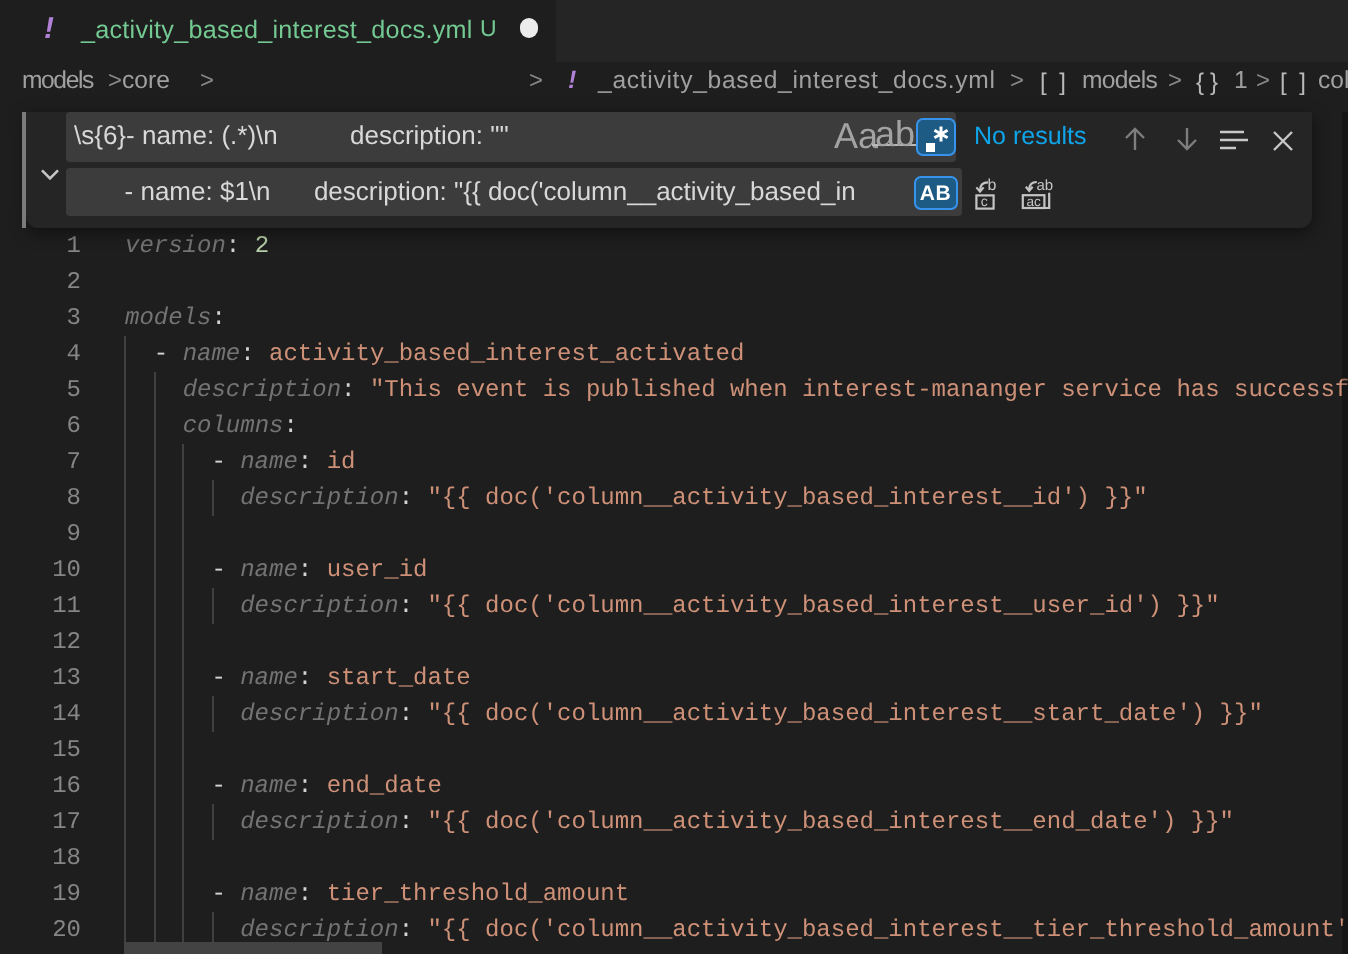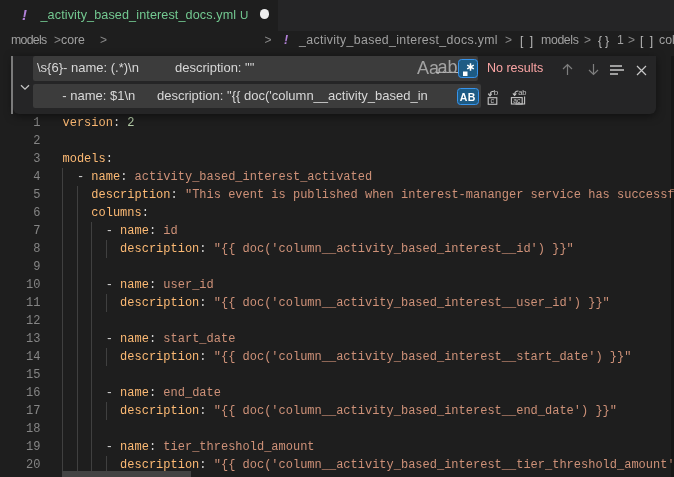--- a/index.html
+++ b/index.html
@@ -19,38 +19,38 @@
   
   #crumbs { left:0; top:31px; width:674px; height:24px; background:#1e1e1e; }
   #crumbs span { position:absolute; top:1.5px; font-size:12.3px; color:#a0a0a0; white-space:pre; }
   #crumbs .sep { color:#8a8a8a; font-size:12px; top:2px; }
   #crumbs .bang { color:#b180d7; font-weight:bold; font-style:italic; font-size:12.5px; top:2px; }
   #crumbs .sym { color:#b9b9b9; font-size:12px; top:2.5px; letter-spacing:1.5px; }
   
   .mono { font-family:"Liberation Mono", monospace; font-size:12px; line-height:18px; white-space:pre; }
   #lnums { left:0; top:114px; width:40.5px; text-align:right; color:#858585; }
   #code  { left:62.5px; top:114px; color:#d4d4d4; }
-  .k { color:#fdba74; }
+  .k { color:#737373;font-style:italic; }
   .s { color:#ce9178; }
   .n { color:#b5cea8; }
   .guide { position:absolute; width:1px; background:#404040; }
   #hscroll { left:62px; top:470.5px; width:129px; height:6.5px; background:#434343; }
   
   #fw { left:13px; top:55.5px; width:643px; height:58px; background:#252526;
         border-radius:0 0 6px 6px; box-shadow:0 2px 8px rgba(0,0,0,0.5); }
   #fw .sash { position:absolute; left:-2.5px; top:0; width:2.5px; height:58px; background:#7b7b7b; }
   #fw .inp { position:absolute; background:#3c3c3c; border-radius:2px; }
   #finp { left:20px; top:0.5px; width:445px; height:24.5px; }
   #rinp { left:20px; top:28.5px; width:448px; height:23.5px; }
   .inptext { position:absolute; left:4px; top:0; color:#d8d8d8; font-size:13px; white-space:pre; overflow:hidden; }
   #finp .inptext { line-height:24.5px; width:380px; }
   #rinp .inptext { line-height:23.5px; width:420px; }
   .optbtn { position:absolute; color:#a3a3a3; font-size:18px; text-align:center; }
   .optactive { background:#1e5b84; border:1px solid #3794ed; border-radius:3.5px; }
-  #noresults { position:absolute; left:474px; top:0; line-height:25px; color:#fca5a5; font-size:12.5px; }
+  #noresults { position:absolute; left:474px; top:0; line-height:25px; color:#0ea5e9; font-size:12.5px; }
   .icon { position:absolute; }
 </style>
 </head>
 <body>
 <div id="root">
   <div id="tabbar" class="abs">
     <div id="tab" class="abs">
       <span class="bang">!</span>
       <span class="fname">_activity_based_interest_docs.yml</span>
       <span class="ustat">U</span>

